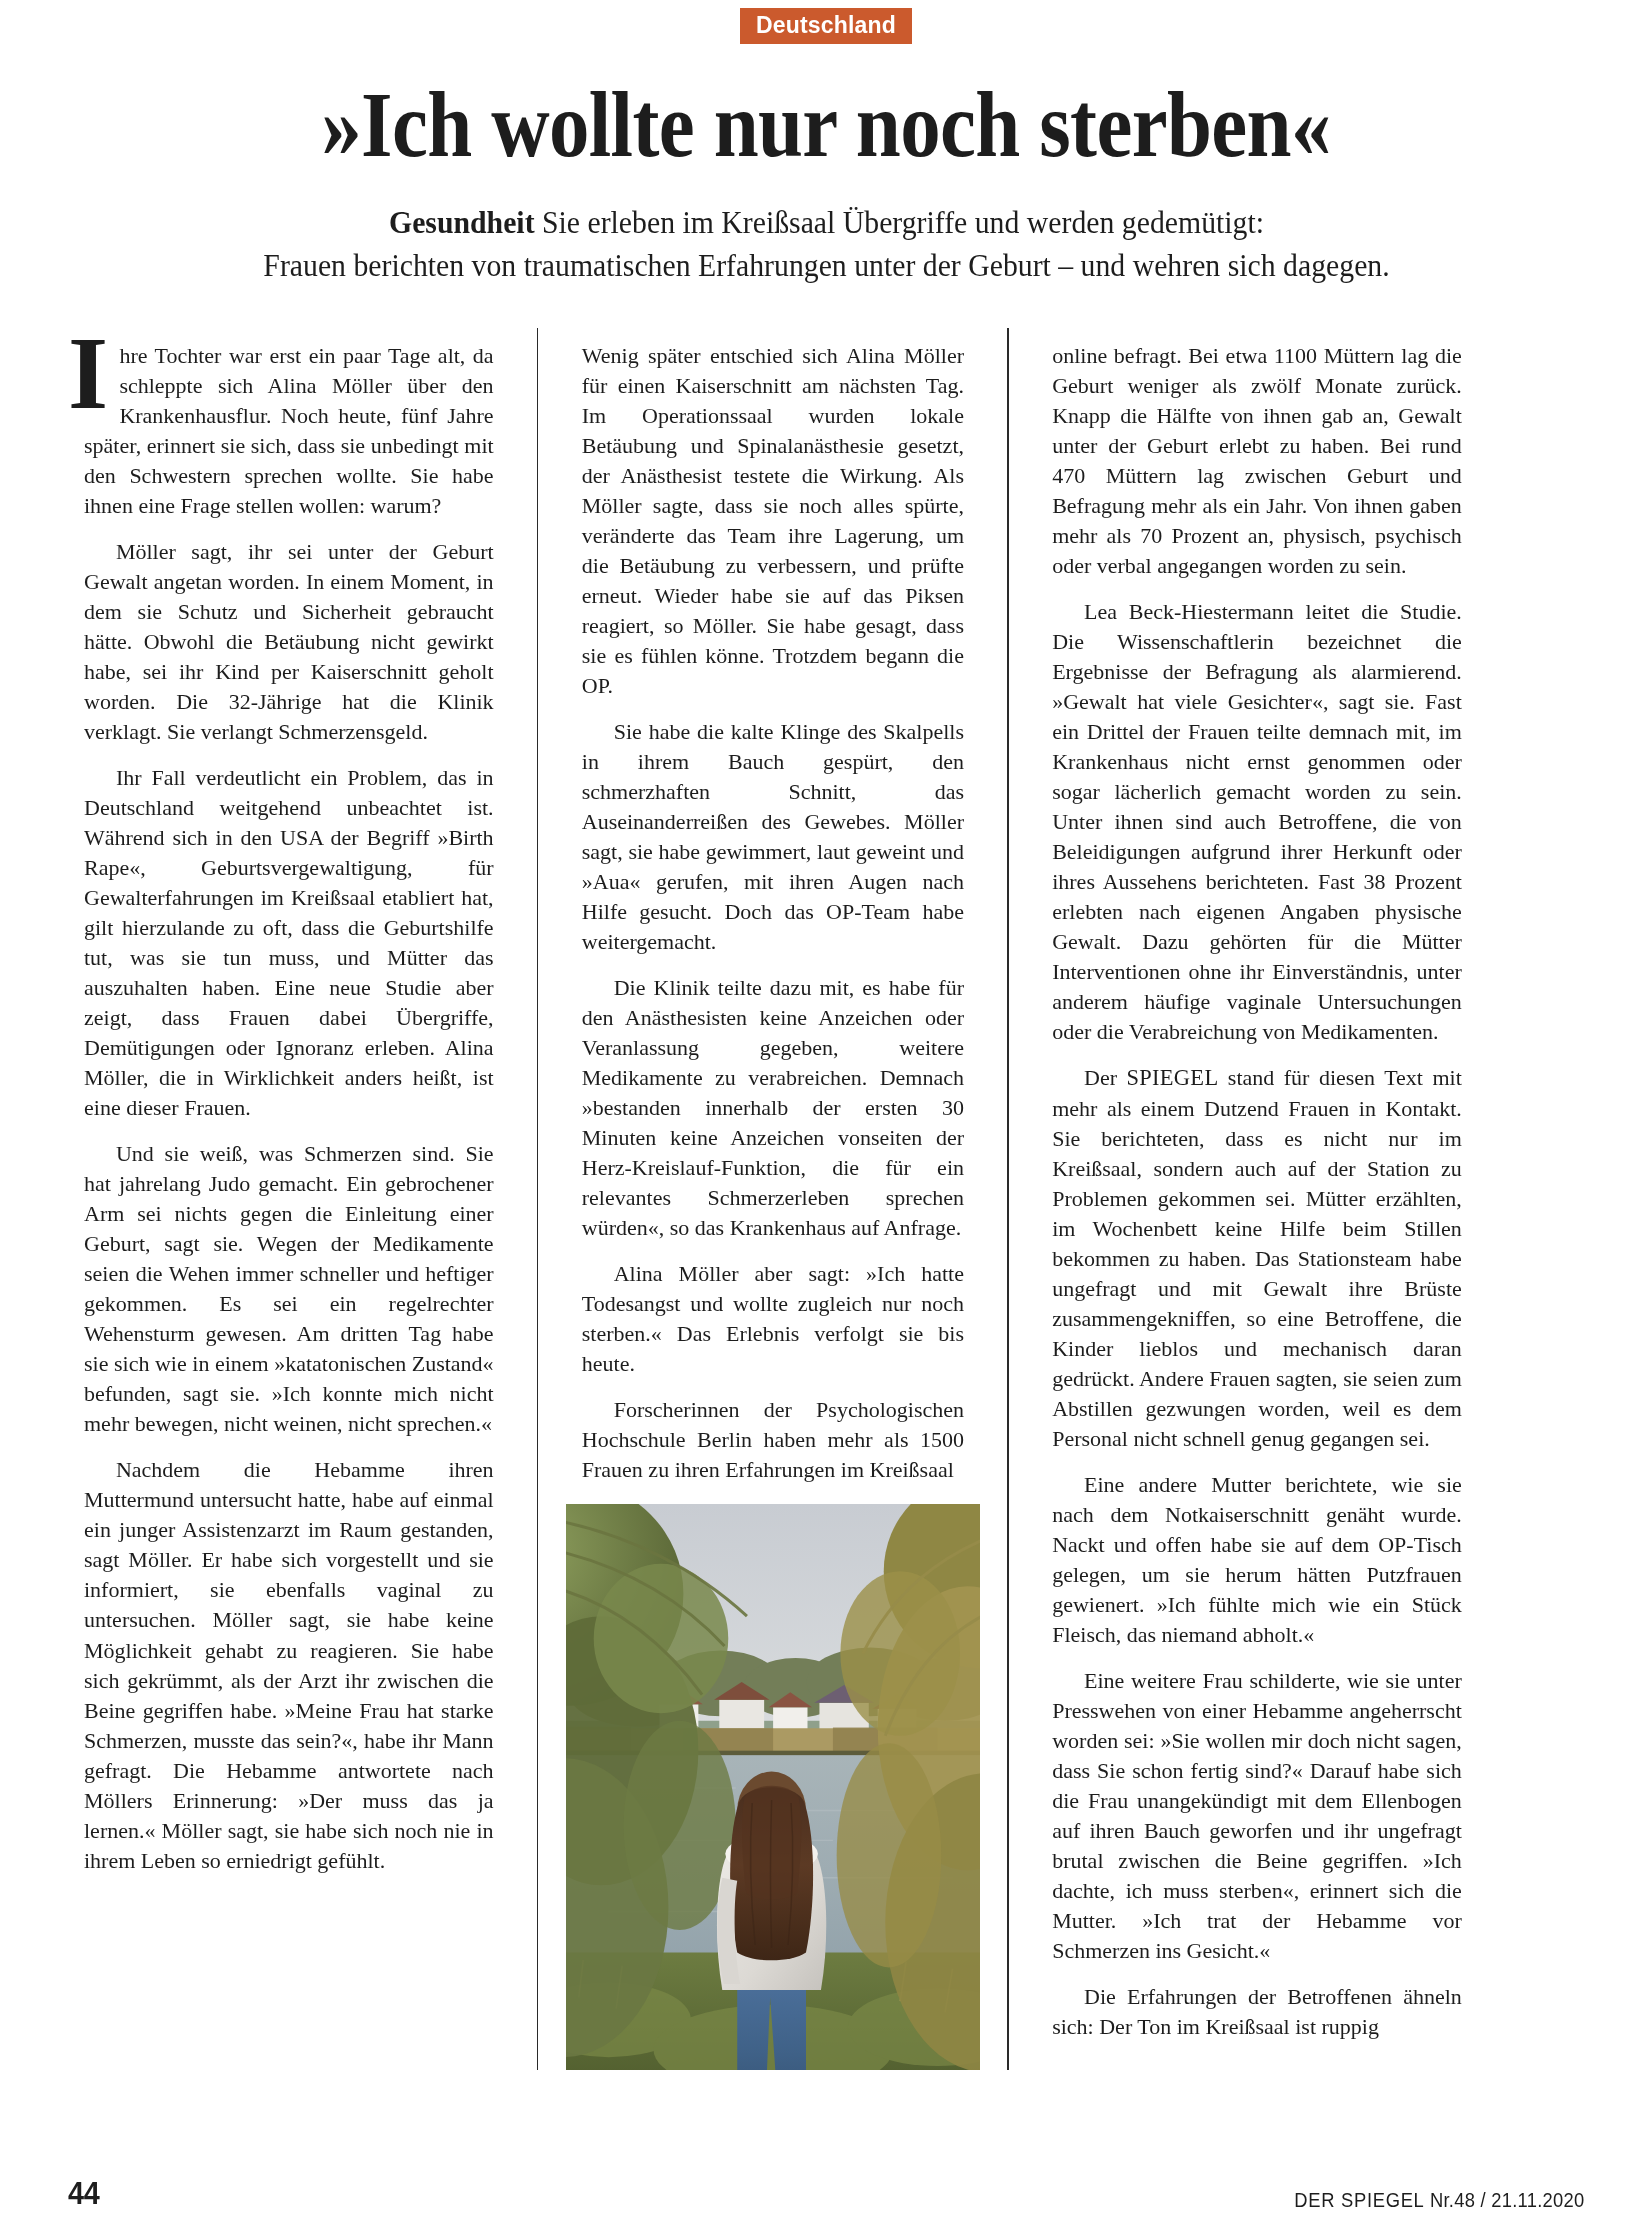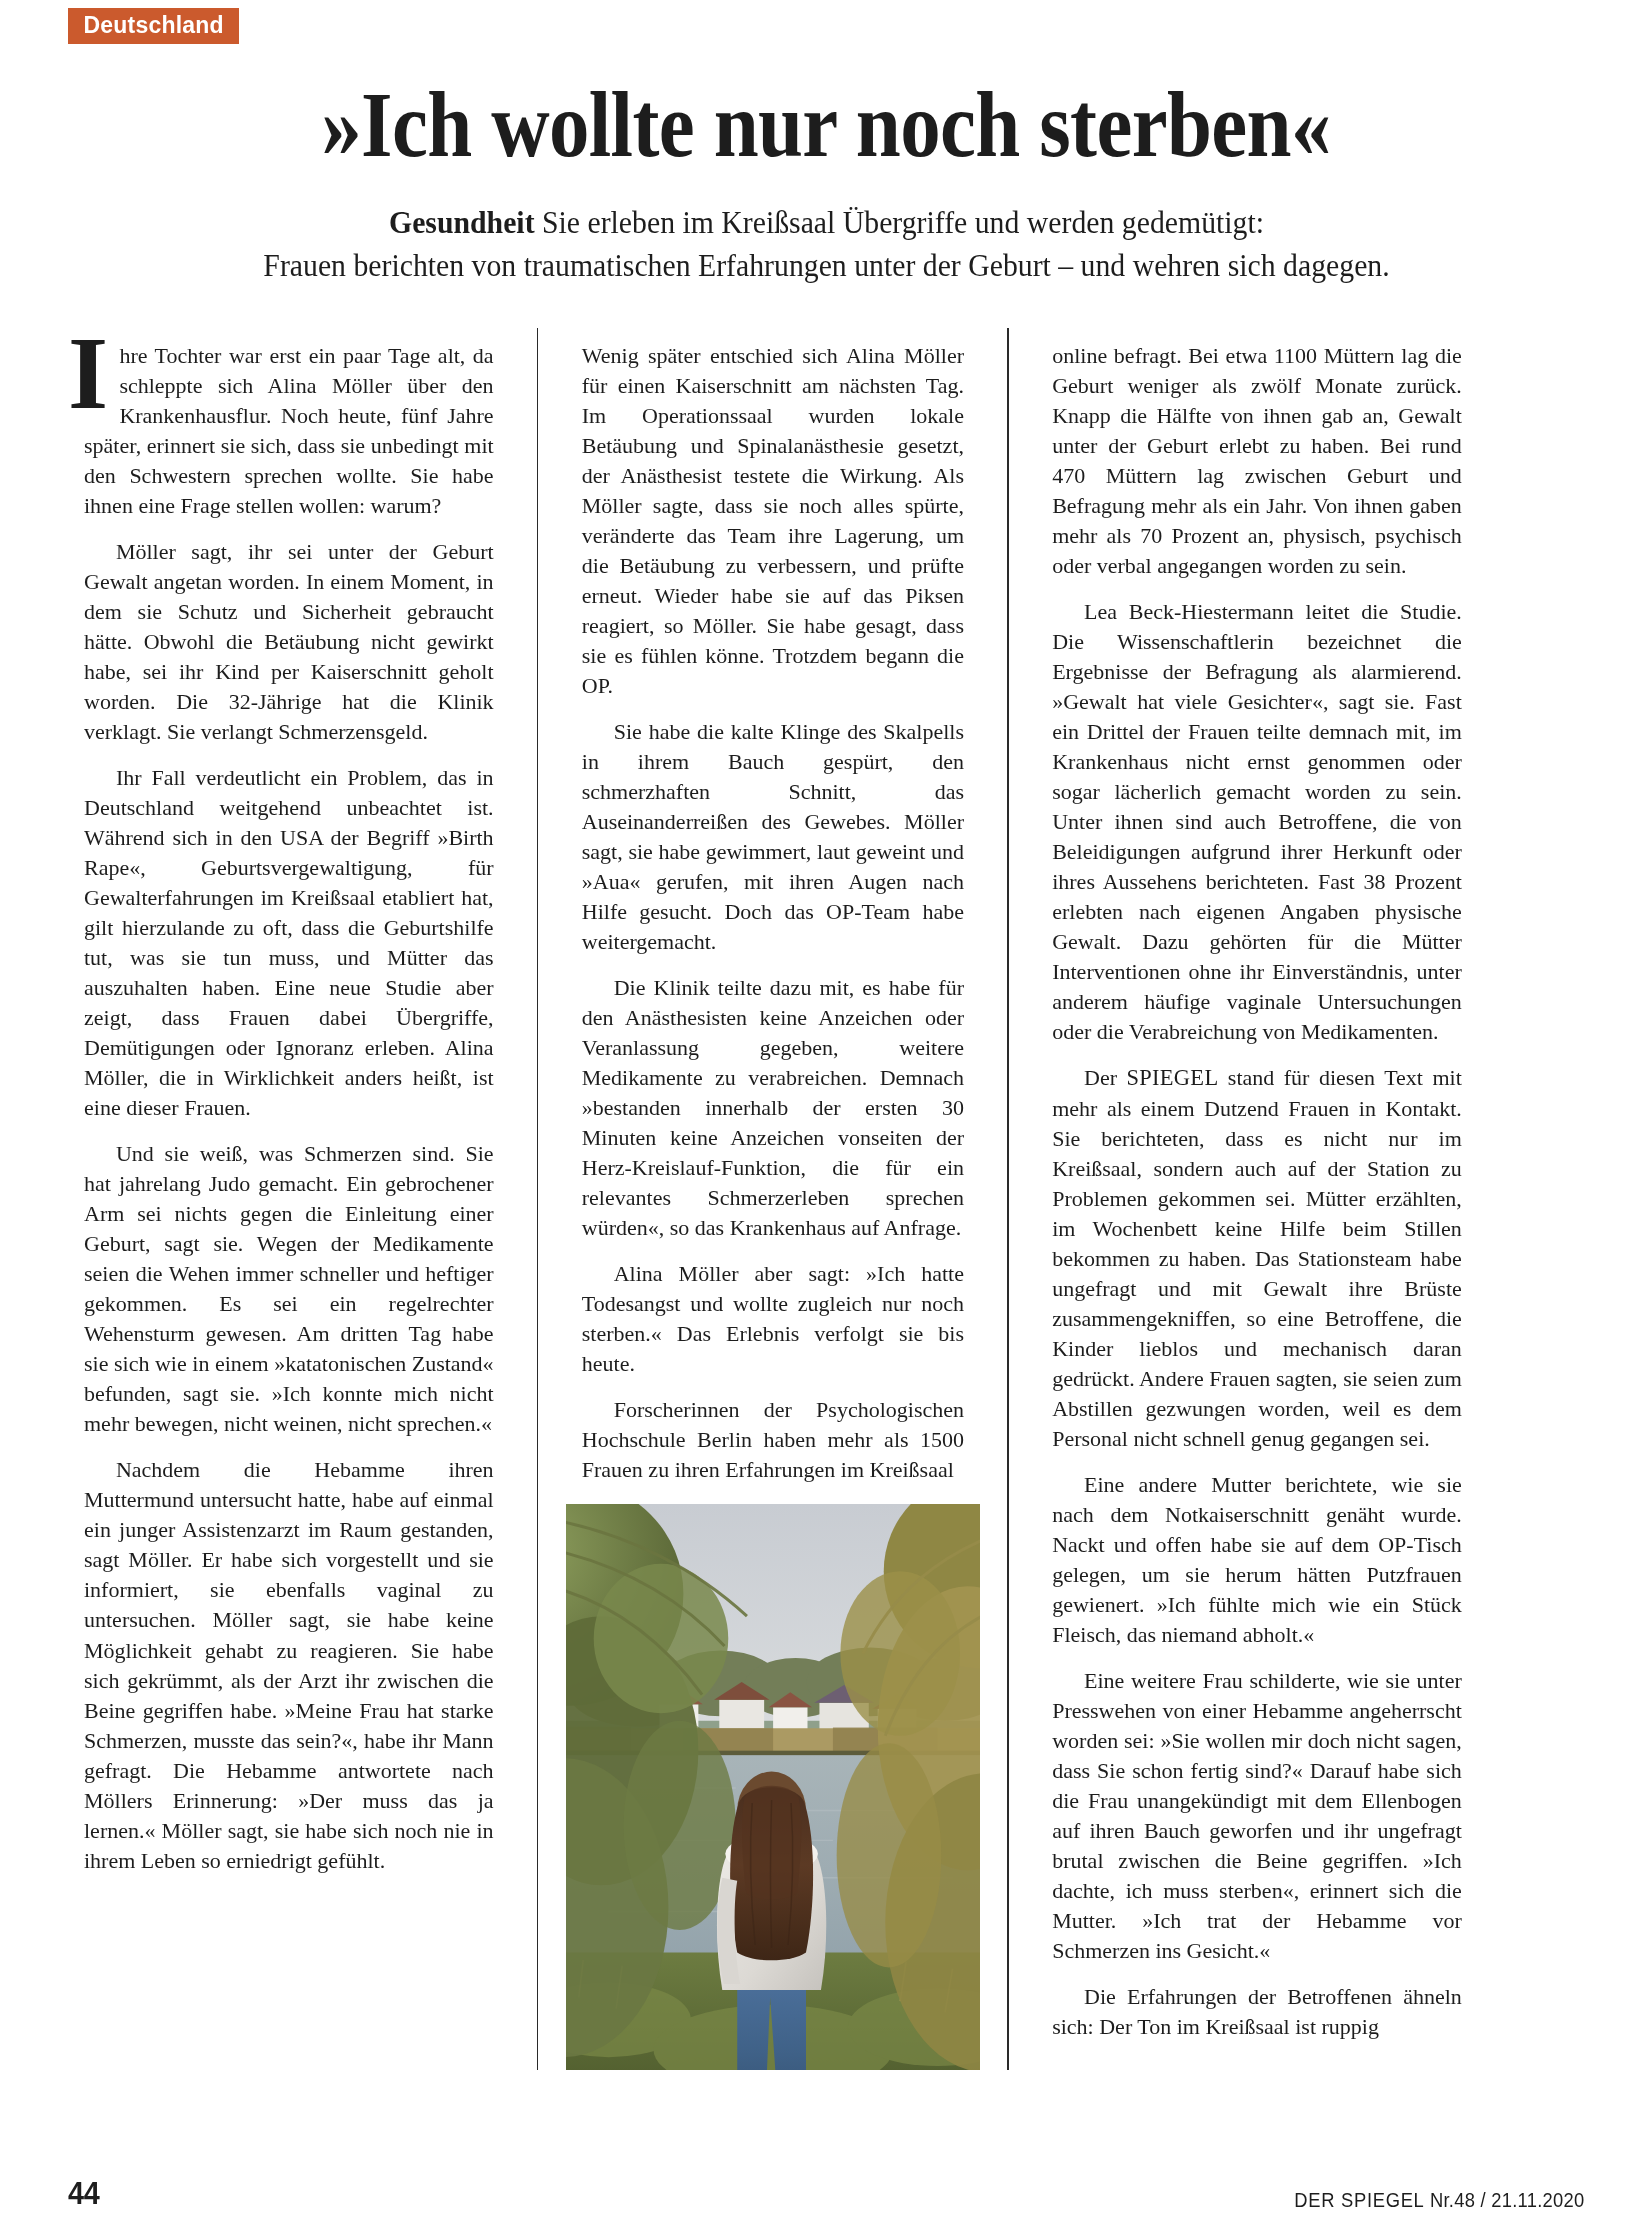--- a/index.html
+++ b/index.html
@@ -20,20 +20,21 @@
     position: relative;
     width: 1652px;
     height: 2216px;
     box-sizing: border-box;
     padding: 0 68px;
   }
 
   
   .kicker-wrap {
     position: relative;
+    text-align: center;
     padding-top: 8.4px;
     height: 44px;
   }
   .kicker {
     display: inline-block;
     background: #cb5a2d;
     color: #ffffff;
     font-family: "Liberation Sans", sans-serif;
     font-weight: bold;
     font-size: 23px;

